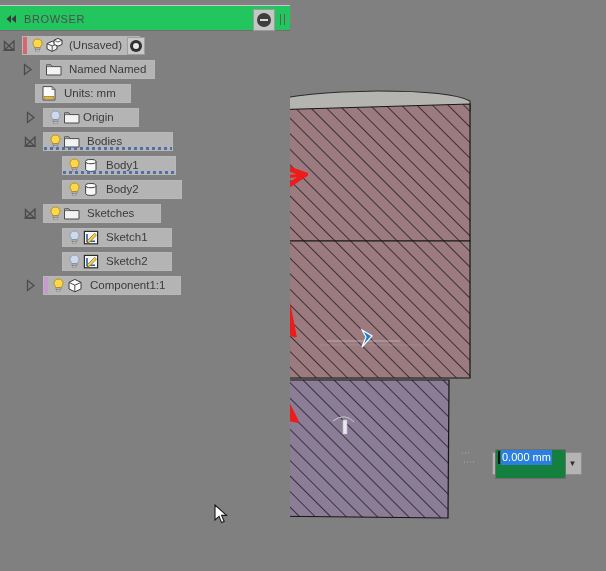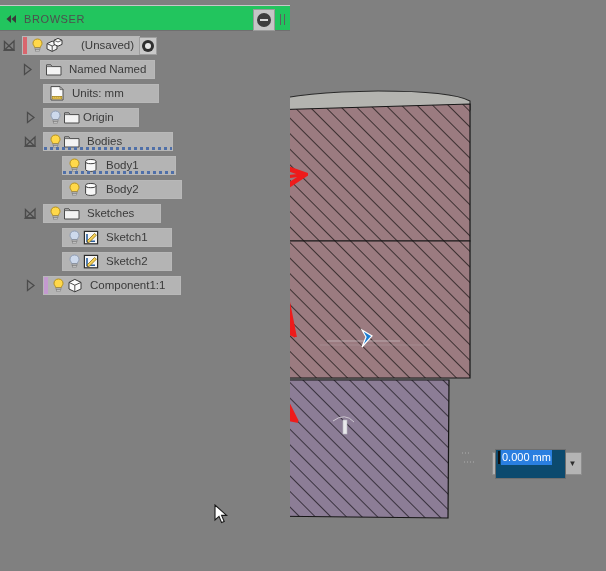--- a/index.html
+++ b/index.html
@@ -93,21 +93,21 @@
     background:repeating-linear-gradient(90deg,#4f6fa8 0 3px,transparent 3px 6px);
   }
 
   
   #dim-box{
     position:absolute;left:492px;top:452px;width:90px;height:23px;
     background:#b4b4b4;border:1px solid #8e8e8e;box-sizing:border-box;
     display:flex;align-items:center;padding:0 2px;
   }
   #dim-field{
-    flex:1 1 auto;height:30px;background:#0c4a6e;border:1px solid #6e6e6e;
+    flex:1 1 auto;height:30px;background:#15803d;border:1px solid #6e6e6e;
     box-sizing:border-box;position:relative;overflow:hidden;
   }
   #dim-value{
     position:absolute;left:5px;top:0;height:15px;line-height:15px;
     background:#2a7fe0;color:#ffffff;font-size:11px;padding:0 1px;
   }
   #dim-caret{
     position:absolute;left:2px;top:1px;width:2px;height:13px;background:#111;
   }
   #dim-arrow{
@@ -202,21 +202,21 @@
           </div>
           <div class="icn">
             <svg width="19" height="17" viewBox="0 0 19 17">
               <path d="M2,6.6 L7.2,4.2 L12,6.6 L12,12 L7.2,14.4 L2,12 Z" fill="#f4f4f4" stroke="#3a3a3a" stroke-width="1"></path>
               <path d="M2,6.6 L7.2,9 L12,6.6" fill="none" stroke="#3a3a3a" stroke-width="0.9"></path>
               <line x1="7.2" y1="9" x2="7.2" y2="14.4" stroke="#3a3a3a" stroke-width="0.9"></line>
               <path d="M9,3.2 L13,1.4 L17,3.2 L17,7.4 L13,9.2 L9,7.4 Z" fill="#fbfbfb" stroke="#3a3a3a" stroke-width="1"></path>
               <path d="M9,3.2 L13,5 L17,3.2" fill="none" stroke="#3a3a3a" stroke-width="0.8"></path>
             </svg>
           </div>
-          <span class="label" style="margin-left: 16px;">(Unsaved)</span>
+          <span class="label" style="margin-left: 4px;">(Unsaved)</span>
           <div class="target-btn"></div>
         </div>
       </div>
       <div class="row">
         <div class="twisty" style="left: 21px;">
           <svg width="13" height="13" viewBox="0 0 13 13">
             <path d="M3.5,1.5 L10,6.5 L3.5,11.5 Z" fill="none" stroke="#4b4b4b" stroke-width="1.3"></path>
           </svg>
         </div>
         <div class="pill" style="left: 40px; width: 115px;">
@@ -224,21 +224,21 @@
           <div class="icn">
             <svg width="18" height="17" viewBox="0 0 18 17">
               <path d="M1.5,4 L6,4 L7.2,5.6 L16,5.6 L16,14 L1.5,14 Z" fill="#f3f3f3" stroke="#4a4a4a" stroke-width="1"></path>
               <path d="M1.5,4 L6,4 L7.2,5.6 L1.5,5.6 Z" fill="#dedede" stroke="#4a4a4a" stroke-width="0.8"></path>
             </svg>
           </div>
           <span class="label" style="margin-left: 4px;">Named Named</span>
         </div>
       </div>
       <div class="row">
-        <div class="pill" style="left: 43px; width: 116px;">
+        <div class="pill" style="left: 35px; width: 96px;">
           <div style="width: 4px; flex: 0 0 4px;"></div>
           <div class="icn">
             <svg width="18" height="17" viewBox="0 0 18 17">
               <path d="M3,1.6 L12,1.6 L15,4.6 L15,15 L3,15 Z" fill="#fcfcfc" stroke="#4a4a4a" stroke-width="1"></path>
               <path d="M12,1.6 L12,4.6 L15,4.6 Z" fill="#d4d4d4" stroke="#4a4a4a" stroke-width="0.7"></path>
               <rect x="4.2" y="11.4" width="9.6" height="2.6" fill="#f6d267" stroke="#9a7c12" stroke-width="0.7"></rect>
               <g stroke="#9a7c12" stroke-width="0.6">
                 <line x1="6.2" y1="11.6" x2="6.2" y2="13"></line>
                 <line x1="8.2" y1="11.6" x2="8.2" y2="13"></line>
                 <line x1="10.2" y1="11.6" x2="10.2" y2="13"></line>

